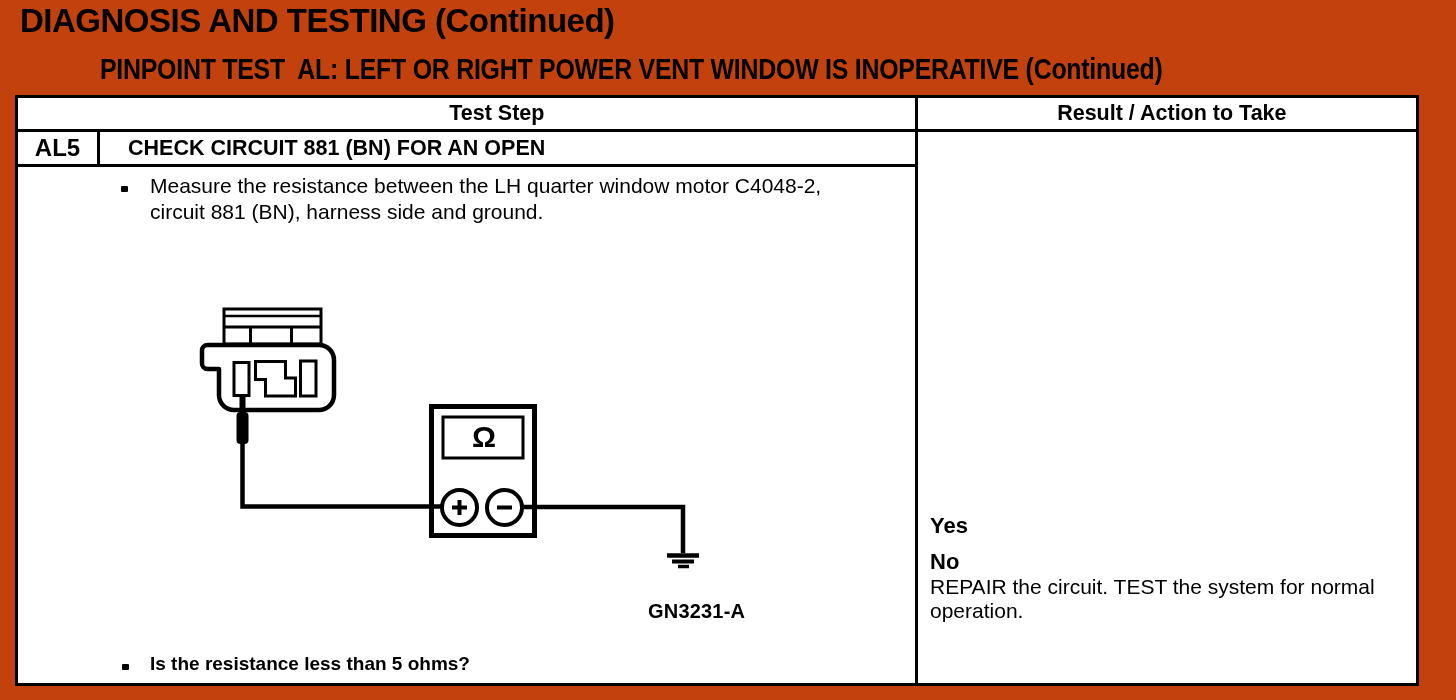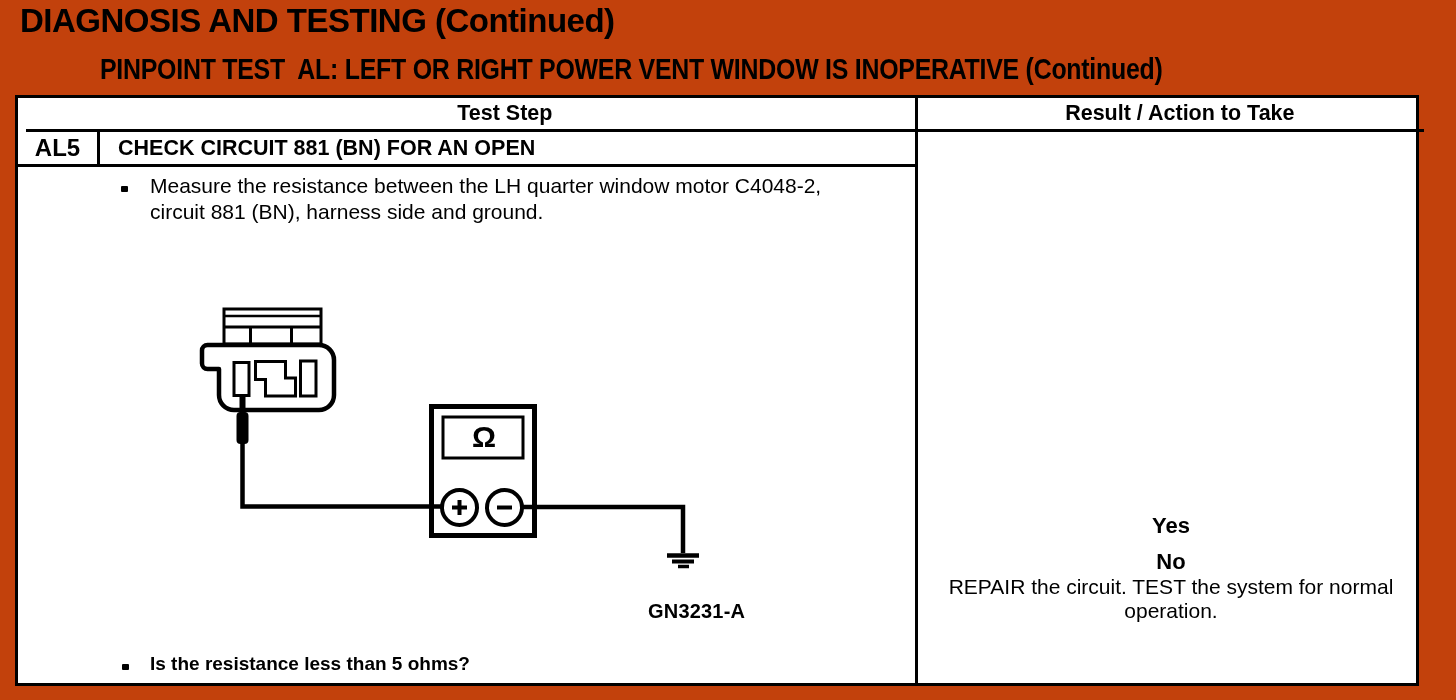--- a/index.html
+++ b/index.html
@@ -19,39 +19,39 @@
 
   
   .ptable {
     position:absolute; left:15px; top:95px; width:1404px; height:591px;
     border:3px solid #000; background:#fff;
   }
   .col-divider {
     position:absolute; left:897px; top:0; bottom:0; width:3px; background:#000;
   }
   .header-row {
-    position:absolute; left:8px; top:0; width:1398px; height:34px;
+    position:absolute; left:0; top:0; width:1398px; height:34px;
     border-bottom:3px solid #000; display:flex;padding-left:48px;
   }
   .hcell { display:flex; align-items:center; justify-content:center;
            font-weight:bold; font-size:21.5px; }
   .hcell.left  { width:900px; }
   .hcell.right { width:510px; }
 
   .al5-row {
     position:absolute; left:0; top:34px; width:897px; height:35px;
     border-bottom:3px solid #000; display:flex;
   }
   .step-id-cell {
     width:82px; border-right:3px solid #000;
     display:flex; align-items:center; justify-content:center;
     font-weight:bold; font-size:24px;
   }
   .step-title-cell {
-    flex:1; display:flex; align-items:center; padding-left:18px;
+    flex:1; display:flex; align-items:center; padding-left:28px;
     font-weight:bold; font-size:21.5px; white-space:nowrap;
   }
 
   .bullet-dot {
     position:absolute; width:7px; height:6px; background:#000; border-radius:1px;
   }
   .instruction-text {
     position:absolute; left:132px; top:75px; width:730px;
     font-size:21px; line-height:25.5px;
   }
@@ -62,21 +62,21 @@
   .figure-id {
     position:absolute; left:630px; top:501px;
     font-size:20px; line-height:24px; font-weight:bold; letter-spacing:0.2px;
   }
 
   .diagram-svg { position:absolute; left:0; top:69px; width:897px; height:516px; }
 
   .results-block {
     position:absolute; left:912px; top:415px; width:482px;
   }
-  .result-group { margin-bottom:10px;text-align:center; }
+  .result-group { margin-bottom:10px; }
   .result-answer { font-size:22px; font-weight:bold; line-height:26px; }
   .result-action { font-size:21px; line-height:24px; }
 </style>
 </head>
 <body>
 
 <div class="page">
 
   <div class="page-title">DIAGNOSIS AND TESTING (Continued)</div>
   <div class="section-subtitle">PINPOINT TEST  AL: LEFT OR RIGHT POWER VENT WINDOW IS INOPERATIVE (Continued)</div>

